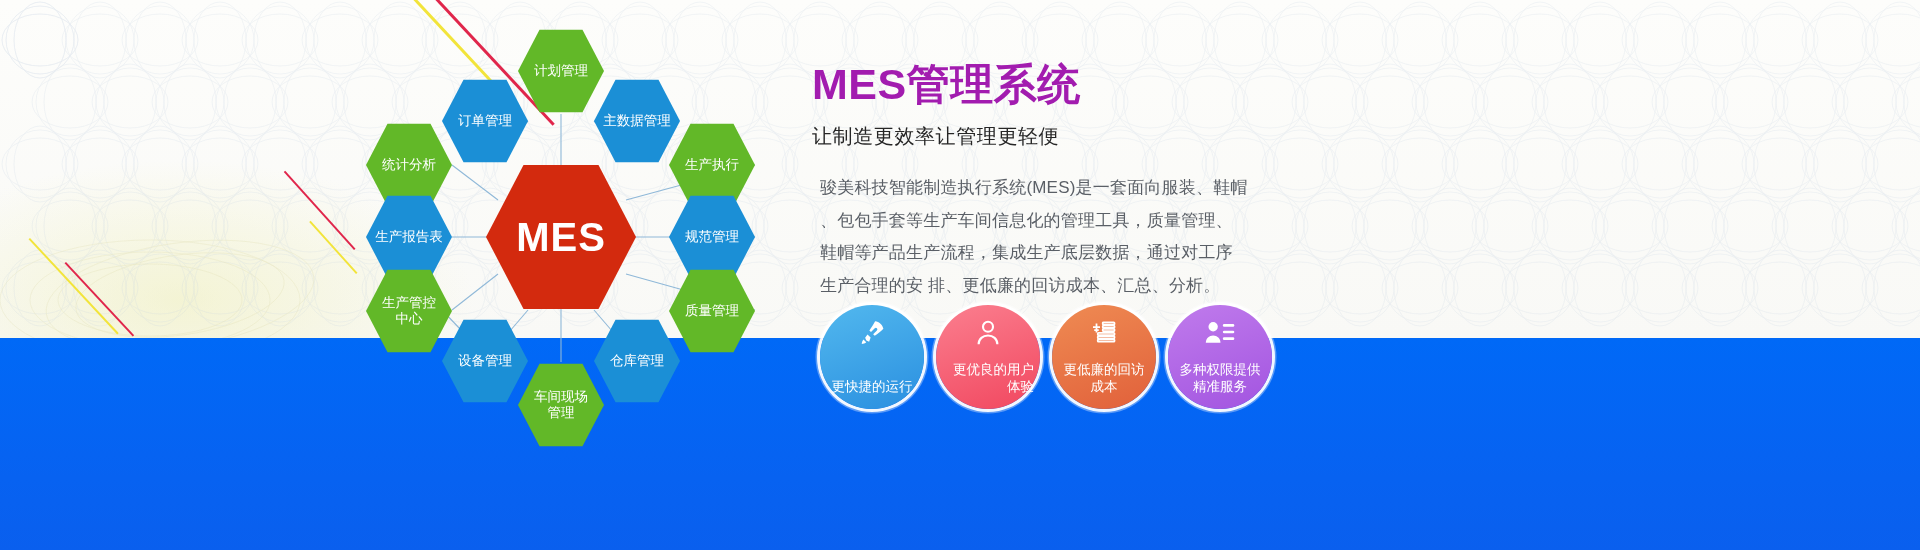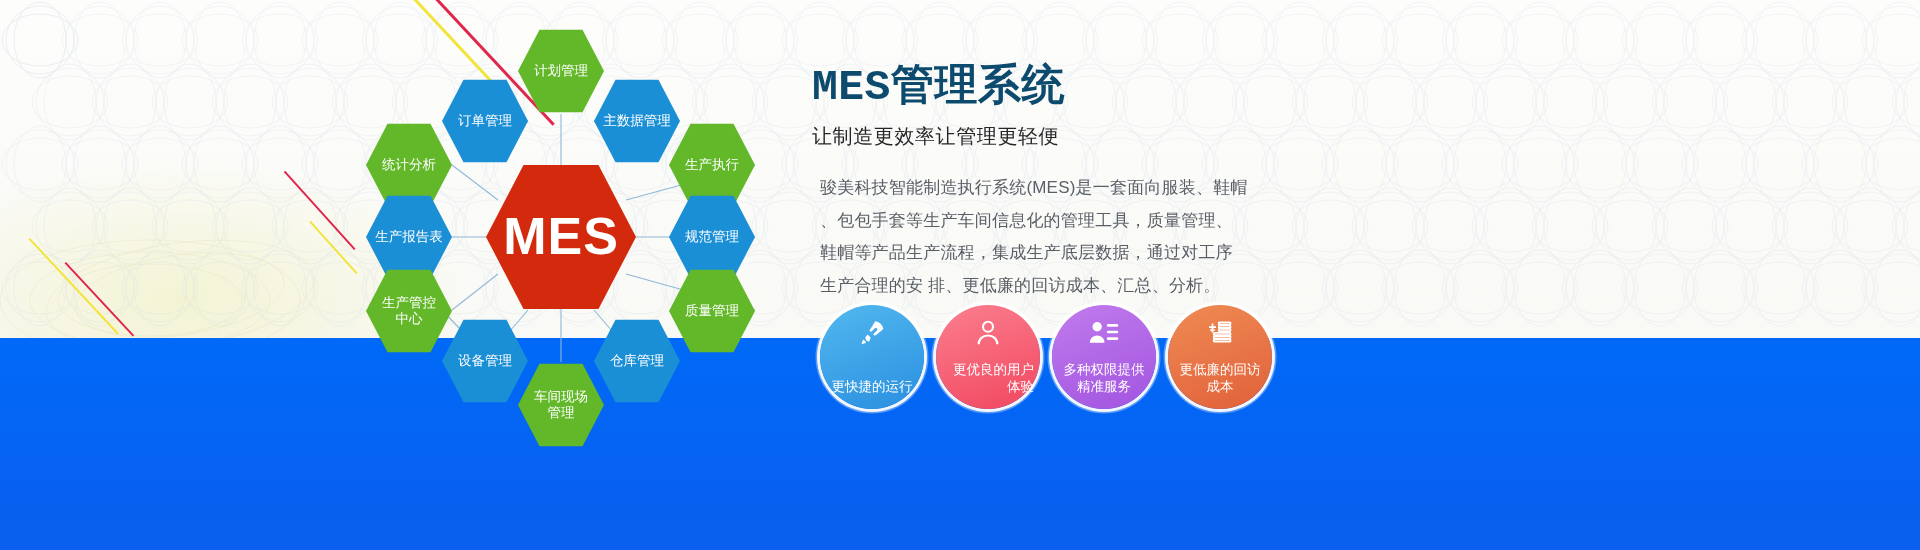--- a/index.html
+++ b/index.html
@@ -32,30 +32,30 @@
   .links { position:absolute; left:0; top:0; width:470px; height:430px; }
   .hex {
     position:absolute;
     display:flex; align-items:center; justify-content:center; text-align:center;
     color:#fff; line-height:1.15;
     clip-path:polygon(25% 2%,75% 2%,100% 50%,75% 98%,25% 98%,0% 50%);
   }
   .hex.sm { width:86px; height:86px; font-size:13.5px; }
   .hex.center {
     width:150px; height:150px; background:#d32a0e;
-    font-size:52px; font-weight:bold; letter-spacing:1px;
+    font-size:40px; font-weight:bold; letter-spacing:1px;
   }
   .hex.g { background:#62b828; }
   .hex.b { background:#1b8fd6; }
 
   
   .right { position:absolute; left:812px; top:56px; width:470px; }
   .title {
-    font-family:Liberation Mono, monospace;
-    font-size:43px; font-weight:bold; color:#0c4a6e; letter-spacing:.5px;
+    font-family:Liberation Sans, sans-serif;
+    font-size:43px; font-weight:bold; color:#a21caf; letter-spacing:.5px;
   }
   .subtitle { font-size:20px; color:#262626; margin-top:9px; letter-spacing:.6px; }
   .para { margin-top:22px; font-size:17px; color:#5a5f66; line-height:1.92; letter-spacing:.2px;margin-left:8px; }
   .para p { text-align:justify; }
   .para p:nth-child(n+2) { text-indent:0; }
 
   
   .badges { position:absolute; left:820px; top:305px; display:flex; gap:12px; }
   .badge {
     width:104px; height:104px; border-radius:50%;
@@ -361,36 +361,36 @@
           </svg></span>
         <span class="tx">更快捷的运行</span>
       </div>
       <div class="badge b2">
         <span class="ic"><svg width="30" height="30" viewBox="0 0 24 24" fill="none" stroke="#fff" stroke-width="1.7">
             <circle cx="12" cy="7" r="4"></circle>
             <path d="M4.5 21c0-4.2 3.4-7 7.5-7s7.5 2.8 7.5 7"></path>
           </svg></span>
         <span class="tx">更优良的用户体验</span>
       </div>
-      <div class="badge b4">
-        <span class="ic"><svg width="32" height="30" viewBox="0 0 28 24" fill="#fff">
-            <circle cx="8" cy="6.5" r="4.1"></circle>
-            <path d="M1.6 20.5c0-3.8 2.9-6.3 6.4-6.3s6.4 2.5 6.4 6.3z"></path>
-            <rect x="16.5" y="4.2" width="10" height="2.3" rx="1.1"></rect>
-            <rect x="16.5" y="10" width="10" height="2.3" rx="1.1"></rect>
-            <rect x="16.5" y="15.8" width="10" height="2.3" rx="1.1"></rect>
-          </svg></span>
-        <span class="tx">多种权限提供精准服务</span>
-      </div>
       <div class="badge b3">
         <span class="ic"><svg width="30" height="30" viewBox="0 0 24 24" fill="none" stroke="#fff" stroke-width="1.4">
             <path d="M3.2 7.2h5.6M6 4.4v7.2M4.2 9.6h3.6"></path>
             <rect x="11" y="3.4" width="9.4" height="1.9" rx=".6"></rect>
             <rect x="11" y="6" width="9.4" height="1.9" rx=".6"></rect>
             <rect x="11" y="8.6" width="9.4" height="1.9" rx=".6"></rect>
             <rect x="7" y="11.8" width="13.4" height="1.9" rx=".6"></rect>
             <rect x="7" y="14.4" width="13.4" height="1.9" rx=".6"></rect>
             <rect x="7" y="17" width="13.4" height="1.9" rx=".6"></rect>
           </svg></span>
         <span class="tx">更低廉的回访成本</span>
       </div>
+      <div class="badge b4">
+        <span class="ic"><svg width="32" height="30" viewBox="0 0 28 24" fill="#fff">
+            <circle cx="8" cy="6.5" r="4.1"></circle>
+            <path d="M1.6 20.5c0-3.8 2.9-6.3 6.4-6.3s6.4 2.5 6.4 6.3z"></path>
+            <rect x="16.5" y="4.2" width="10" height="2.3" rx="1.1"></rect>
+            <rect x="16.5" y="10" width="10" height="2.3" rx="1.1"></rect>
+            <rect x="16.5" y="15.8" width="10" height="2.3" rx="1.1"></rect>
+          </svg></span>
+        <span class="tx">多种权限提供精准服务</span>
+      </div>
     </div>
 </div>
 
 </body></html>

